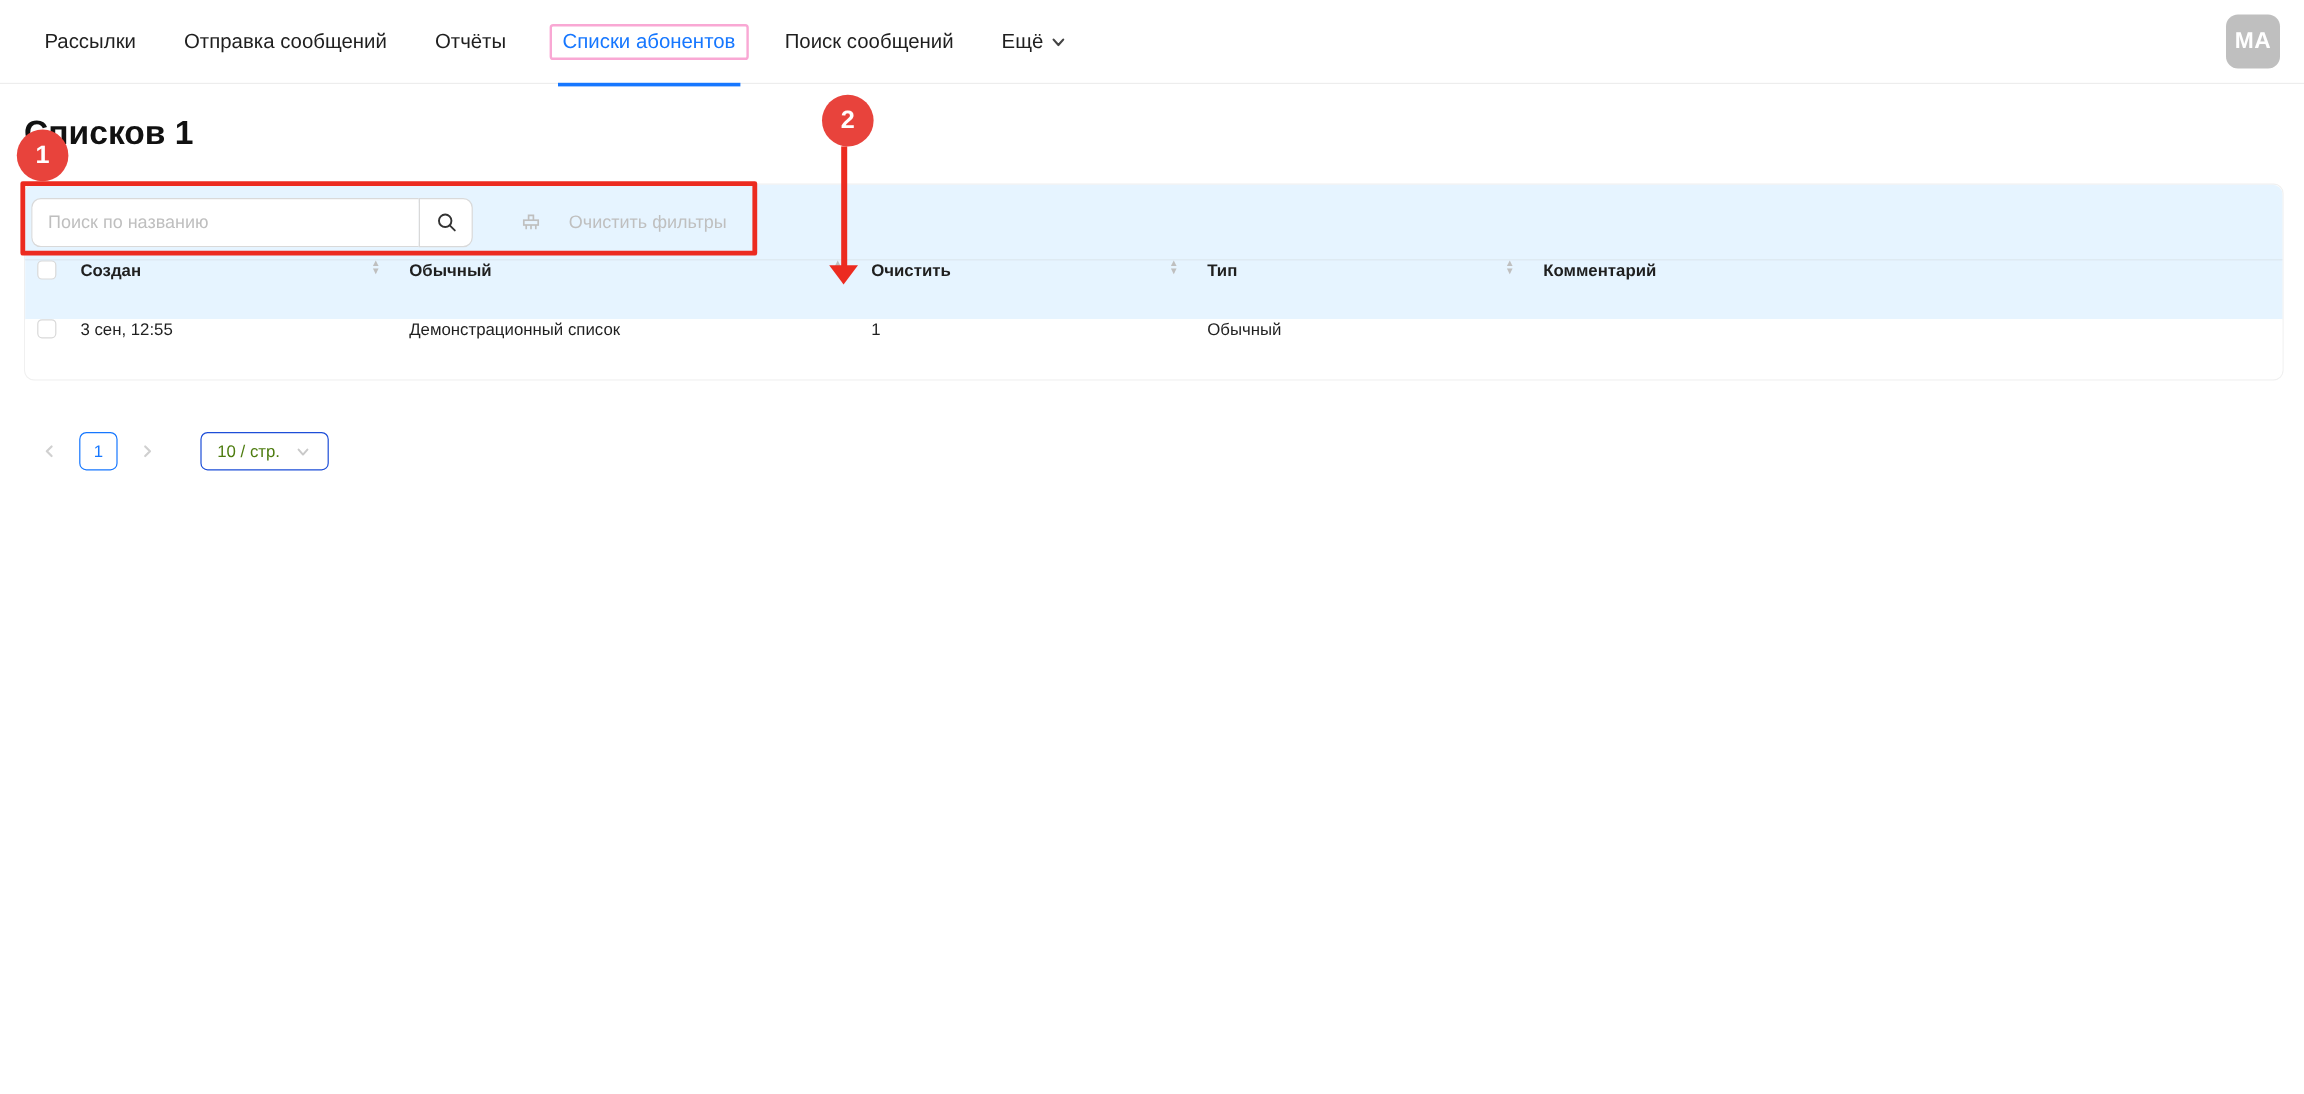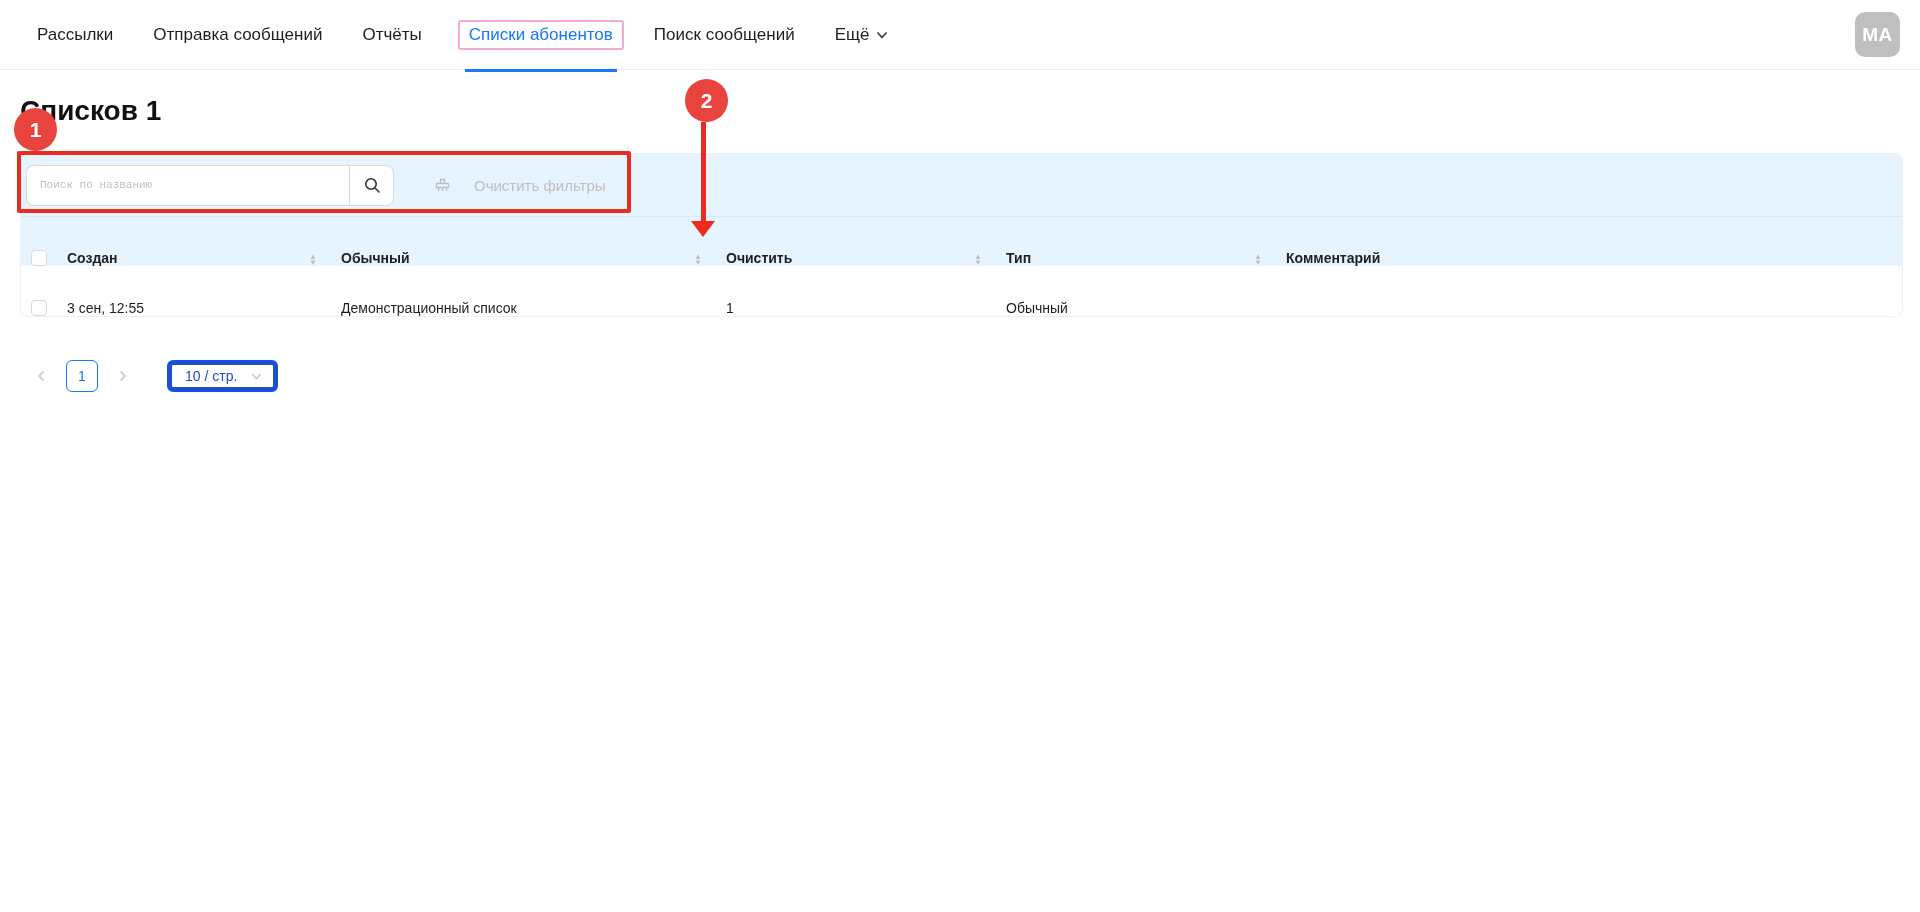--- a/index.html
+++ b/index.html
@@ -32,58 +32,58 @@
     font-size:16.5px; padding:0 24px; cursor:pointer;
     font-family:"Liberation Sans","DejaVu Sans",sans-serif; }
 
   
   .panel { position:absolute; left:20px; top:153px; width:1883px; border-radius:8px;
     border:1px solid #f0f0f0; background:#fff; }
   .filter-bar { height:62px; background:#e6f4ff; border-radius:8px 8px 0 0; display:flex;
     align-items:center; padding-left:5px; }
   .search-group { display:flex; height:41px; }
   .search-input { width:323px; height:41px; border:1px solid #d9d9d9; border-right:none;
-    border-radius:8px 0 0 8px; padding:0 13px; font-size:11px; color:#1f1f1f; outline:none;
-    background:#fff; font-family:Liberation Mono, monospace; }
+    border-radius:8px 0 0 8px; padding:0 13px; font-size:15px; color:#1f1f1f; outline:none;
+    background:#fff; font-family:Liberation Sans, sans-serif; }
   .search-input::placeholder { color:#bfbfbf; }
   .search-btn { width:45px; height:41px; background:#fff; border:1px solid #d9d9d9;
     border-radius:0 8px 8px 0; display:flex; align-items:center; justify-content:center;
     cursor:pointer; }
   .clear-filters { margin-left:40px; display:flex; align-items:center; gap:23px;
     color:#bfbfbf; font-size:15px; cursor:not-allowed; }
 
   
   .thead { display:flex; height:50px; background:#e6f4ff; align-items:center;
     border-top:1px solid #dbe6ef; }
   .tr { display:flex; height:50px; background:#fff; align-items:center;
     border-radius:0 0 8px 8px; }
-  .cell { display:flex; align-items:flex-end; justify-content:space-between; height:100%;
+  .cell { display:flex; align-items:flex-start; justify-content:space-between; height:100%;
     padding:0 14px 0 10px; font-size:14px; }
   .th-label { font-weight:700; color:#1f1f1f; }
   .col-check { width:36px; padding:0 0 0 10px; justify-content:flex-start; }
   .col-created { width:274px; }
   .col-name { width:385px; }
   .col-subs { width:280px; }
   .col-type { width:280px; }
   .col-comment { flex:1; }
   .checkbox { width:16px; height:16px; border:1px solid #d9d9d9; border-radius:4px;
     background:#fff; cursor:pointer; }
   .sorter { display:flex; flex-direction:column; color:#bfbfbf; font-size:8px;
     line-height:6px; cursor:pointer; user-select:none; }
 
   
   .pagination { position:absolute; left:25px; top:360px; display:flex; align-items:center; }
   .pg-arrow { width:32px; height:32px; display:flex; align-items:center; justify-content:center;
     color:#d4d4d4; cursor:pointer; }
   .pg-page { width:32px; height:32px; margin:0 9px; border:1px solid #1677ff; border-radius:6px;
     color:#1677ff; font-size:14px; display:flex; align-items:center; justify-content:center;
     background:#fff; cursor:pointer; }
-  .pg-size { margin-left:28px; height:32px; min-width:107px; border:5px solid #1d4ed8;
+  .pg-size { margin-left:28px; height:32px; min-width:107px; border:1px solid #1d4ed8;
     border-radius:6px; background:#fff; display:flex; align-items:center; gap:14px;
-    padding:0 11px 0 13px; font-size:14px; color:#1d4ed8; cursor:pointer; }
+    padding:0 11px 0 13px; font-size:14px; color:#4d7c0f; cursor:pointer; }
 
   
   .annot { position:absolute; z-index:20; pointer-events:none; }
   .annot-rect { left:17px; top:151px; width:614px; height:62px; border:4px solid #ec2b20;
     border-radius:2px; }
   .annot-badge { width:43px; height:43px; border-radius:50%; background:#e8433c; color:#fff;
     font-size:21px; font-weight:700; display:flex; align-items:center; justify-content:center; }
   .badge-1 { left:14px; top:108px; }
   .badge-2 { left:685px; top:79px; }
   .annot-line { left:701px; top:122px; width:5px; height:101px; background:#ec2b20; }

